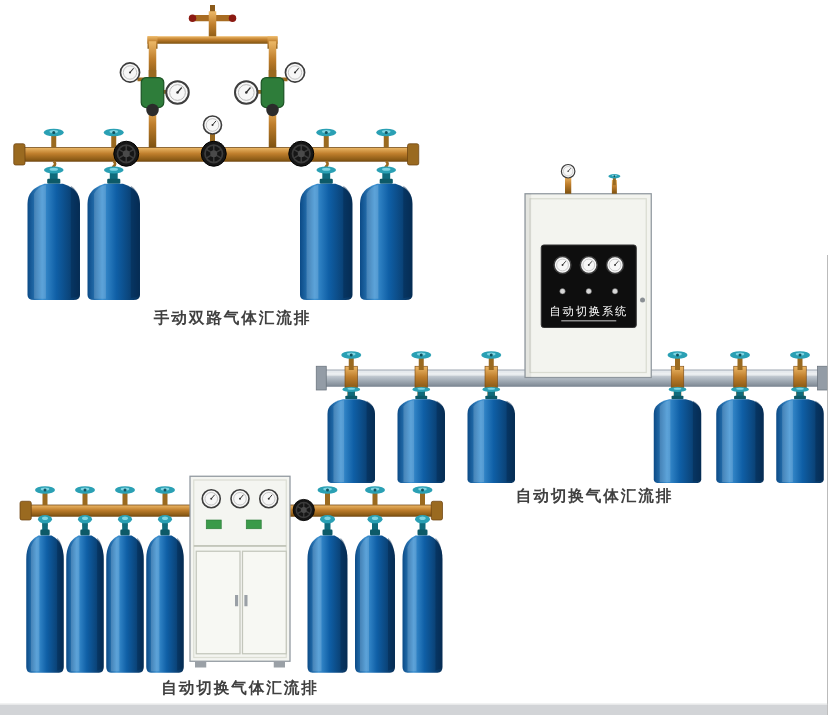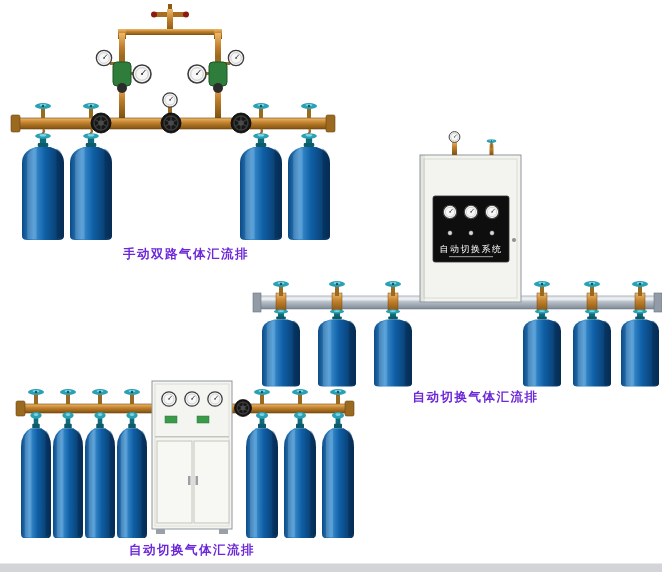--- a/index.html
+++ b/index.html
@@ -3,21 +3,21 @@
 <meta charset="utf-8">
 <style>
   html,body{margin:0;padding:0;background:#888;}
   .stage{
     position:relative;width:662px;height:572px;background:#ffffff;
     overflow:hidden;font-family:"Liberation Sans",sans-serif;
   }
   .art{position:absolute;left:0;top:0;}
   .caption{
     position:absolute;text-align:center;font-weight:bold;
-    font-size:12.5px;letter-spacing:1.5px;color:#6d28d9;
+    font-size:12.5px;letter-spacing:1.5px;color:#404040;
     font-family:"Liberation Sans",sans-serif;white-space:nowrap;
   }
   .footer-strip{
     position:absolute;left:0;top:563px;width:662px;height:9px;
     background:#d2d4d7;border-top:1px solid #e8e9ea;box-sizing:border-box;
   }
   .panel-label{
     fill:#ffffff;font-family:"Liberation Sans",sans-serif;
     font-size:9px;letter-spacing:1.5px;
   }

